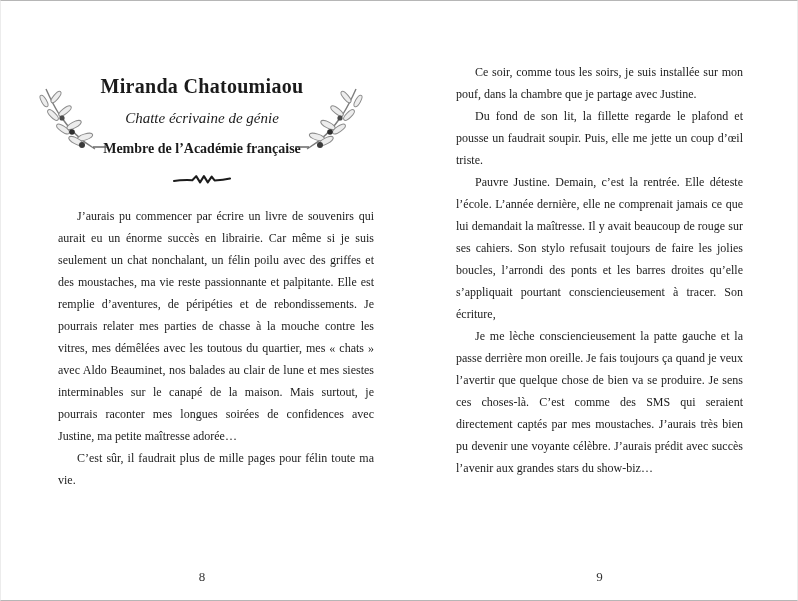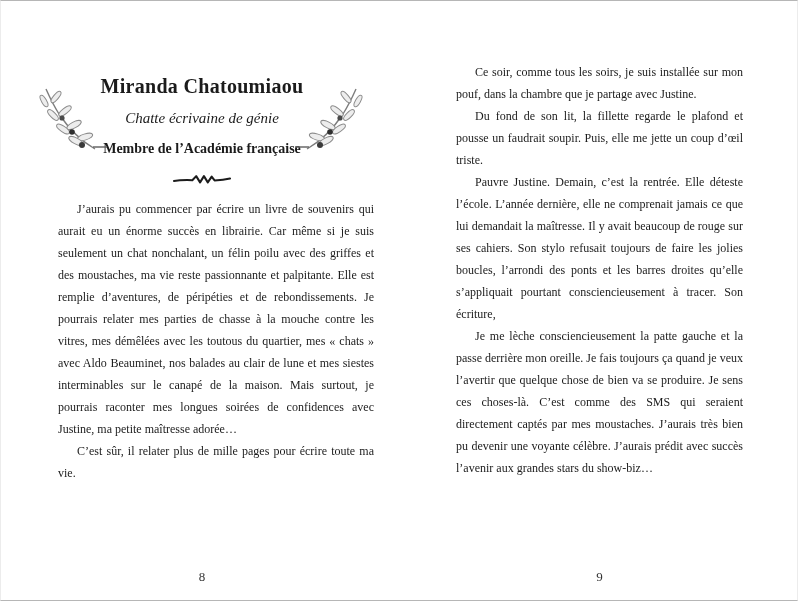--- a/index.html
+++ b/index.html
@@ -37,21 +37,21 @@
   .branch{position:absolute;top:10px;width:70px;height:74px;}
   .branch-left{left:-20px;}
   .branch-right{right:-18px;transform:scaleX(-1);}
   .body-text{
     position:absolute;
     font-size:12px;line-height:22px;
     text-align:justify;
     hyphens:none;
   }
   .body-text p{margin:0;text-indent:19px;}
-  .left-body{left:57px;top:197px;width:316px;}
+  .left-body{left:57px;top:204px;width:316px;}
   .right-body{left:455px;top:60px;width:287px;}
   .page-number{
     position:absolute;top:569px;
     font-size:13px;line-height:14px;color:#333;
     text-align:center;
   }
   .page-number-left{left:57px;width:288px;}
   .page-number-right{left:455px;width:287px;}
   svg{display:block;}
 </style>
@@ -118,21 +118,21 @@
 
       <div class="ornament">
         <svg viewBox="0 0 60 13" width="58" height="13" aria-hidden="true">
           <path d="M1,8 C7,7 13,7 20,7.2 L24,3 L28,9.5 L32,3 L36,9.5 L40,3.5 L43,7.5 C49,7.3 55,6.5 59,5.5" fill="none" stroke="#1c1c1c" stroke-width="2.1" stroke-linecap="round" stroke-linejoin="round"></path>
         </svg>
       </div>
     </header>
 
     <div class="body-text left-body">
       <p>J’aurais pu commencer par écrire un livre de souvenirs qui aurait eu un énorme succès en librairie. Car même si je suis seulement un chat nonchalant, un félin poilu avec des griffes et des moustaches, ma vie reste passionnante et palpitante. Elle est remplie d’aventures, de péripéties et de rebondissements. Je pourrais relater mes parties de chasse à la mouche contre les vitres, mes démêlées avec les toutous du quartier, mes « chats » avec Aldo Beauminet, nos balades au clair de lune et mes siestes interminables sur le canapé de la maison. Mais surtout, je pourrais raconter mes longues soirées de confidences avec Justine, ma petite maîtresse adorée…</p>
-      <p>C’est sûr, il relater plus de mille pages pour écrire toute ma vie.</p>
+      <p>C’est sûr, il faudrait plus de mille pages pour félin toute ma vie.</p>
     </div>
 
     <div class="page-number page-number-left">8</div>
   </section>
 
   <section class="page">
     <div class="body-text right-body">
       <p>Ce soir, comme tous les soirs, je suis installée sur mon pouf, dans la chambre que je partage avec Justine.</p>
       <p>Du fond de son lit, la fillette regarde le plafond et pousse un faudrait soupir. Puis, elle me jette un coup d’œil triste.</p>
       <p>Pauvre Justine. Demain, c’est la rentrée. Elle déteste l’école. L’année dernière, elle ne comprenait jamais ce que lui demandait la maîtresse. Il y avait beaucoup de rouge sur ses cahiers. Son stylo refusait toujours de faire les jolies boucles, l’arrondi des ponts et les barres droites qu’elle s’appliquait pourtant consciencieusement à tracer. Son écriture,</p>

